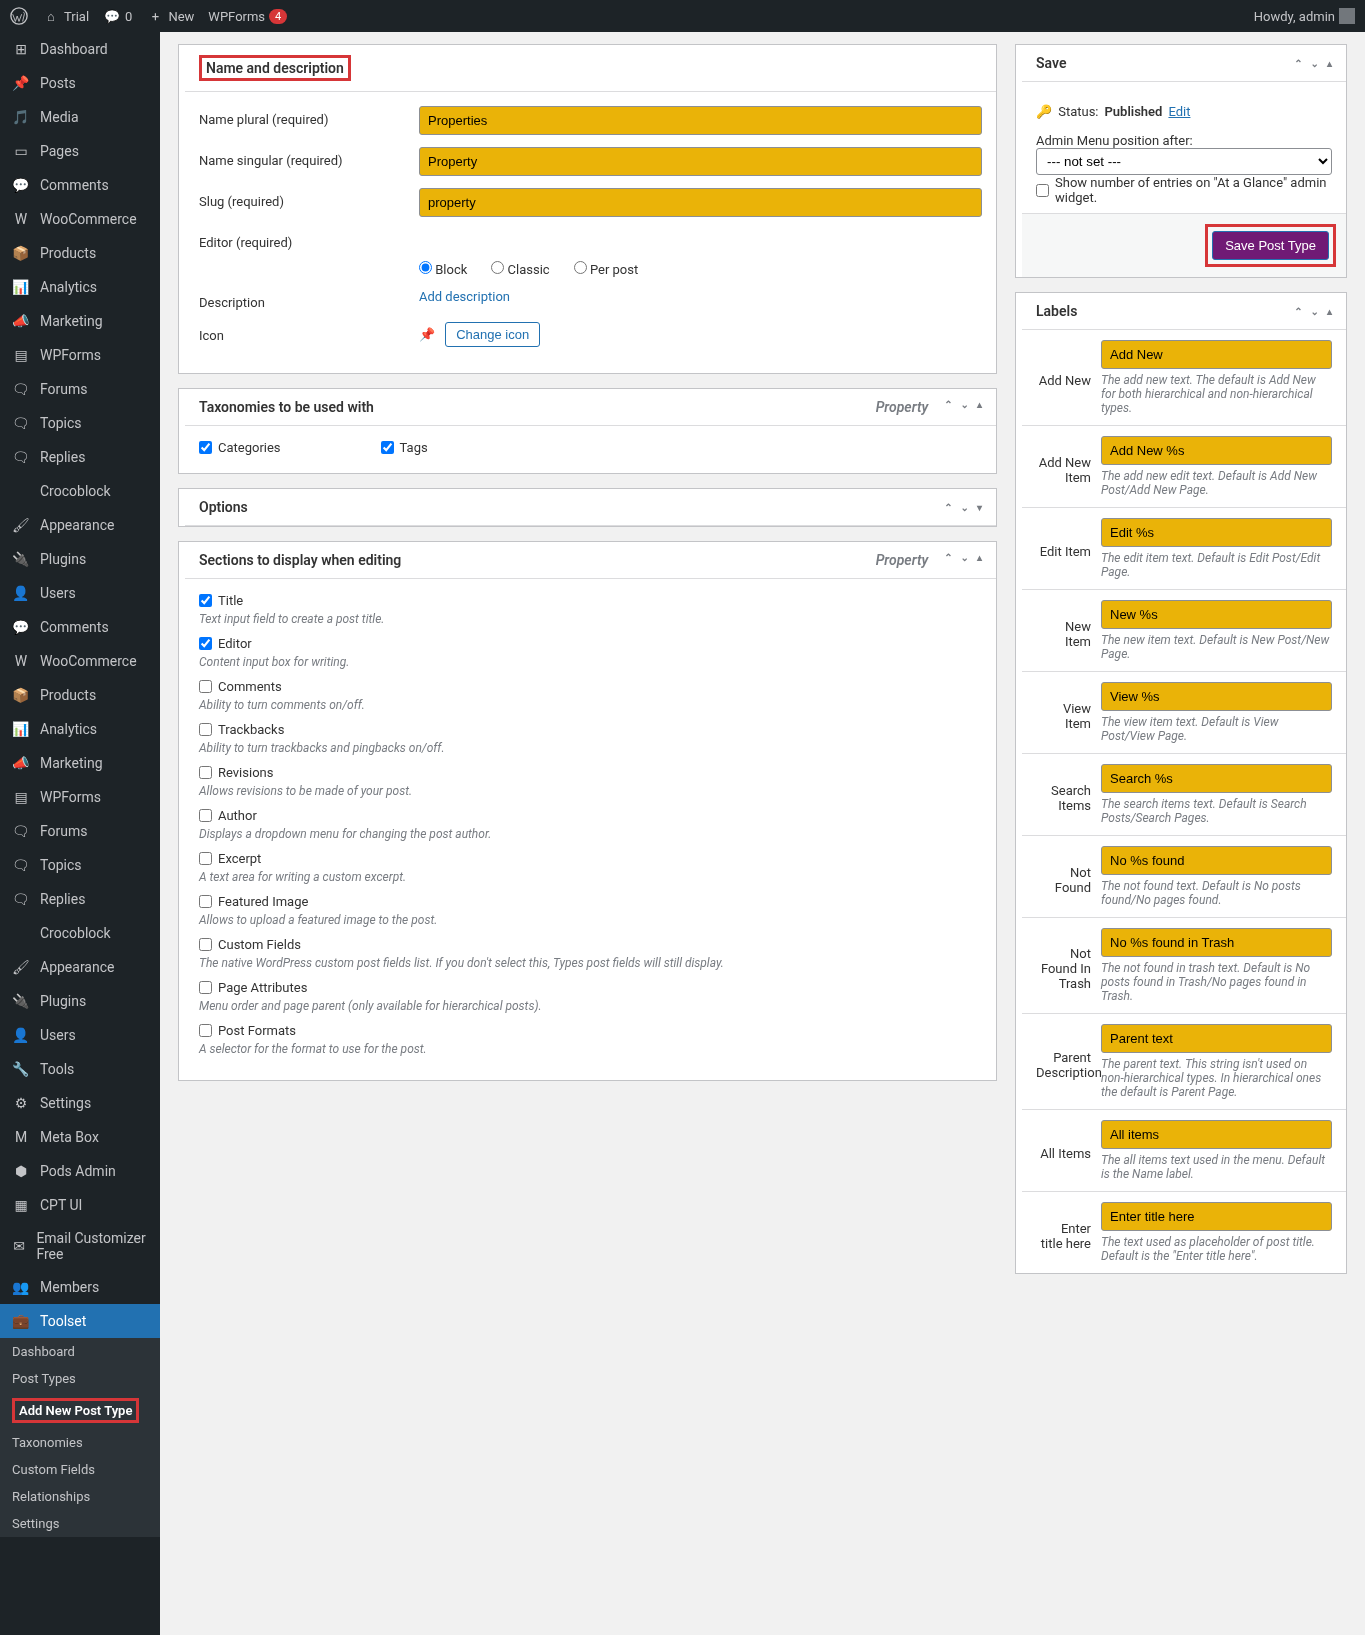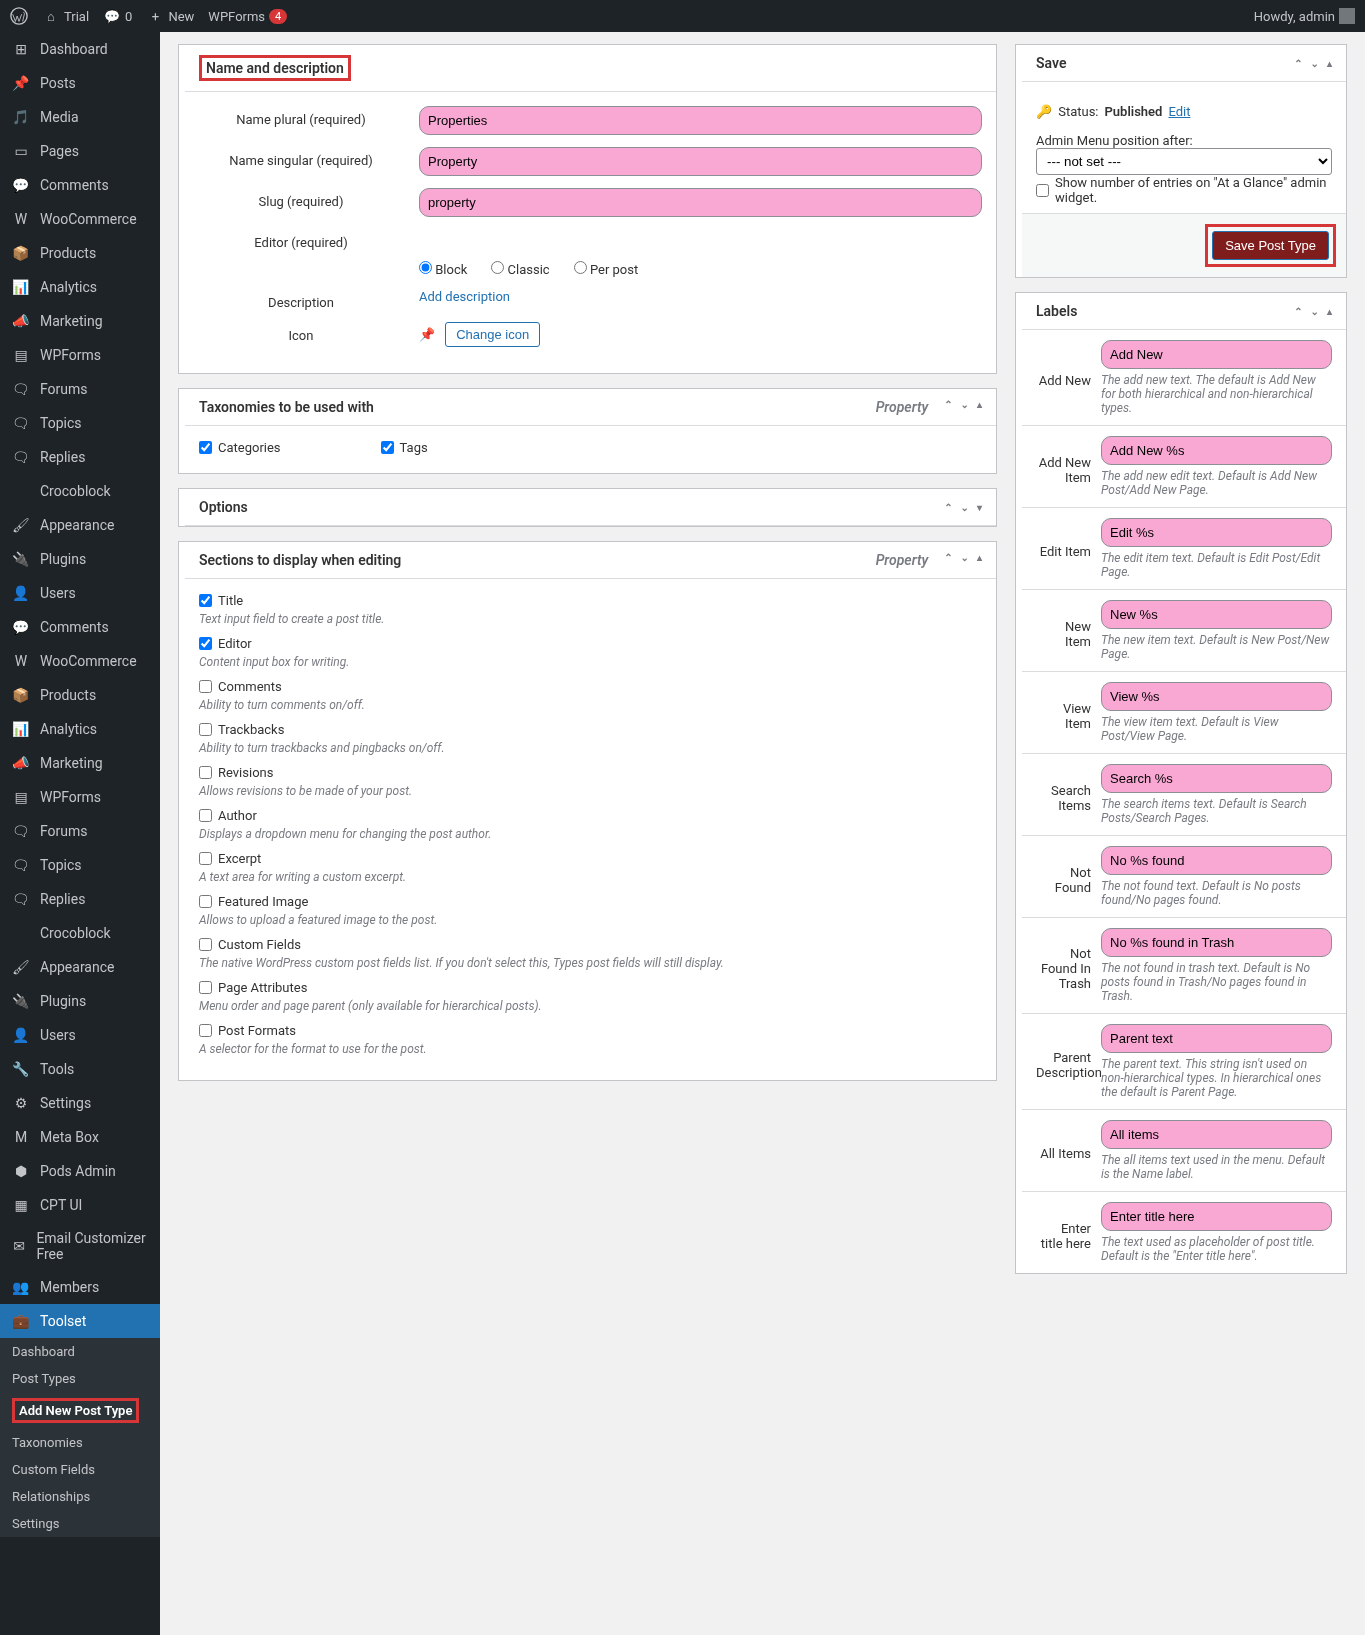--- a/index.html
+++ b/index.html
@@ -19,27 +19,27 @@
   .submenu .sm.active { color: #fff; font-weight: 600; }
   .icon { width: 18px; height: 18px; display:inline-flex; align-items:center; justify-content:center; }
   .main { flex: 1; padding: 12px 18px 40px 18px; display: flex; gap: 18px; align-items: flex-start; }
   .leftcol { flex: 1; display: flex; flex-direction: column; gap: 14px; }
   .rightcol { width: 332px; display: flex; flex-direction: column; gap: 14px; }
   .postbox { background: #fff; border: 1px solid #c3c4c7; padding-left: 6px; }
   .postbox-header { display: flex; align-items: center; justify-content: space-between; padding: 10px 14px; border-bottom: 1px solid #dcdcde; font-weight: 600; font-size: 14px; }
   .postbox-header .right-icons { display:flex; gap:8px; color:#787c82; }
   .postbox-body { padding: 14px; }
   .form-row { display: flex; align-items: flex-start; margin-bottom: 12px; }
-  .form-row .lbl { width: 220px; text-align: center; padding-right: 16px; padding-top: 6px; font-size: 13px; }
+  .form-row .lbl { width: 220px; text-align: left; padding-right: 16px; padding-top: 6px; font-size: 13px; }
   .form-row .fld { flex: 1; }
-  input[type=text] { width: 100%; padding: 6px 8px; border: 1px solid #8c8f94; border-radius: 10px; font-size: 13px; background:#f9a8d4; }
+  input[type=text] { width: 100%; padding: 6px 8px; border: 1px solid #8c8f94; border-radius: 3px; font-size: 13px; background:#eab308; }
   .radios { display: flex; gap: 24px; align-items: center; padding-top:4px;margin-top:28px; }
   .link-like { color: #2271b1; cursor:pointer; }
   .btn { border: 1px solid #2271b1; color: #2271b1; background: #fff; padding: 4px 10px; border-radius: 3px; cursor:pointer; font-size:13px; }
-  .btn-primary { background: #7f1d1d; color: #fff; border: 1px solid #2271b1; padding: 6px 12px; border-radius: 3px; cursor:pointer; font-size:13px; }
+  .btn-primary { background: #701a75; color: #fff; border: 1px solid #2271b1; padding: 6px 12px; border-radius: 3px; cursor:pointer; font-size:13px; }
   .highlight-red { border: 3px solid #d63638; display:inline-block; padding: 2px 4px; }
   .highlight-red-box { border: 3px solid #d63638; padding: 4px; }
   .chk-line { display: flex; align-items: center; gap: 6px; margin-bottom: 4px; }
   .helper { color: #787c82; font-style: italic; font-size: 12px; margin-bottom: 10px; }
   .chk-grid { display:flex; gap:100px; }
   .tri { display:inline-block; font-size:10px; color:#787c82; cursor:pointer; }
   select { width:100%; padding:4px 6px; border:1px solid #8c8f94; border-radius:3px; background:#fff; }
   .status-line { display:flex; align-items:center; gap:6px; padding: 8px 0 14px 0; }
   .right-actions { text-align:right; padding:10px; border-top:1px solid #dcdcde; background:#f6f7f7; }
   .label-row { padding: 10px 14px; display:flex; gap:10px; align-items:center; }

